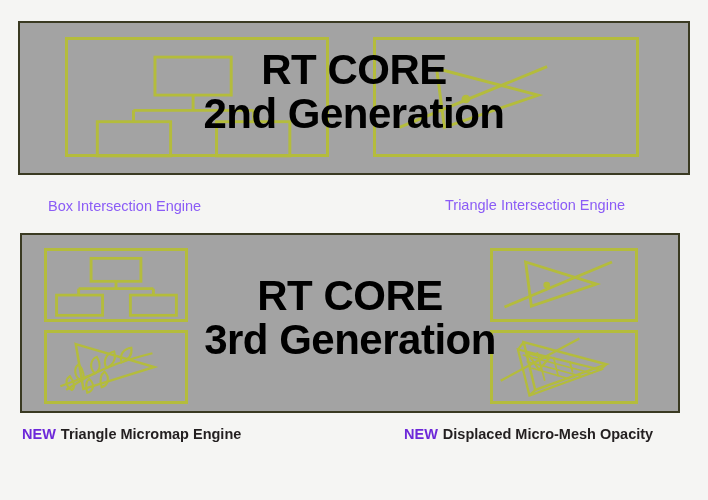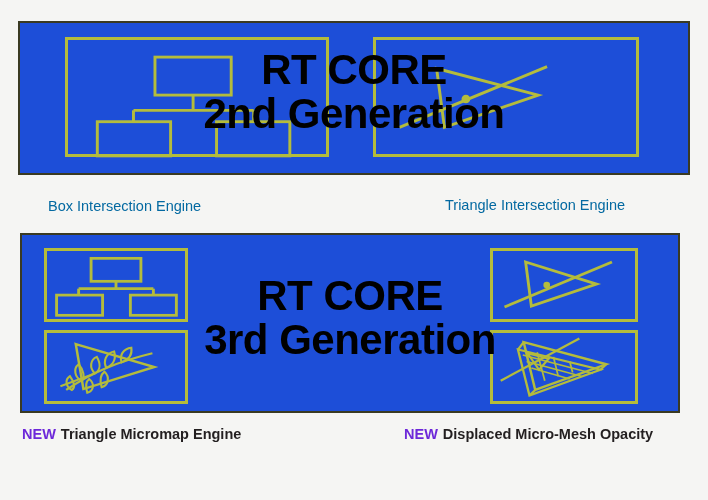--- a/index.html
+++ b/index.html
@@ -13,21 +13,21 @@
     height: 500px;
     position: relative;
     overflow: hidden;
     font-family: "Liberation Sans", sans-serif;
     background: #f5f5f3;
   }
 
   
   .panel {
     position: absolute;
-    background: #1d4ed8;
+    background: #a3a3a3;
     border: 2px solid #3a3a22;
     box-sizing: border-box;
   }
   #panel-gen2 {
     left: 18px;
     top: 21px;
     width: 672px;
     height: 154px;
   }
   #panel-gen3 {
@@ -88,21 +88,21 @@
     font-size: 42px;
   }
   #title-gen3 {
     top: 39px;
     font-size: 42px;
   }
 
   
   .caption {
     position: absolute;
-    color: #0369a1;
+    color: #8b5cf6;
     font-family: "Liberation Sans", sans-serif;
     font-size: 14.5px;
     white-space: nowrap;
   }
   #caption-box-intersection   { left: 48px;  top: 198px; }
   #caption-tri-intersection   { left: 445px; top: 197px; }
 
   .caption-new {
     position: absolute;
     font-family: "Liberation Sans", sans-serif;

